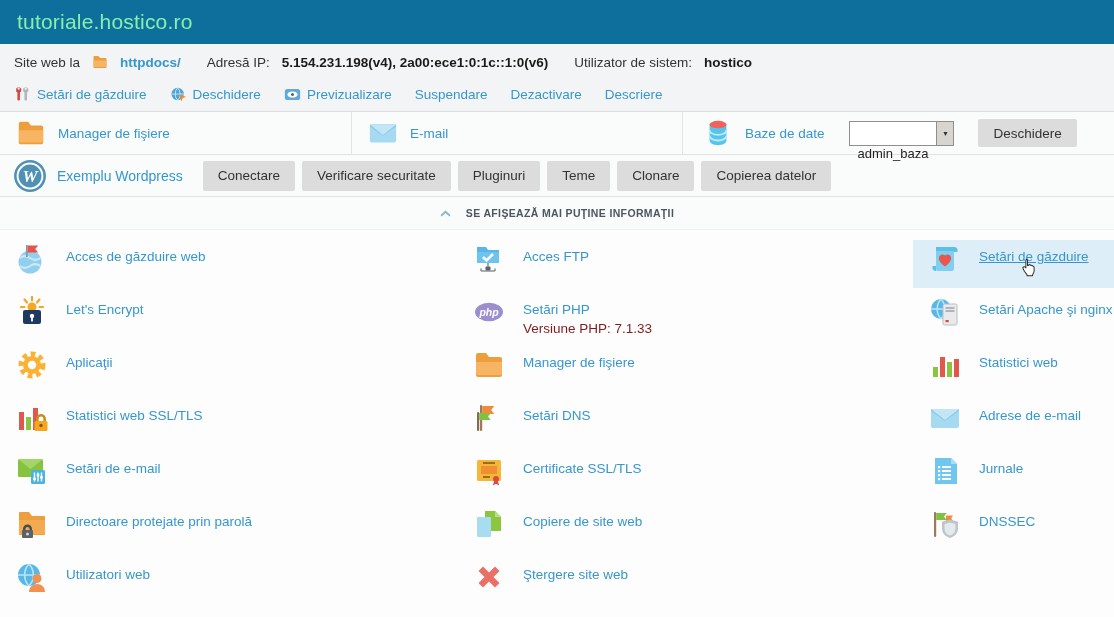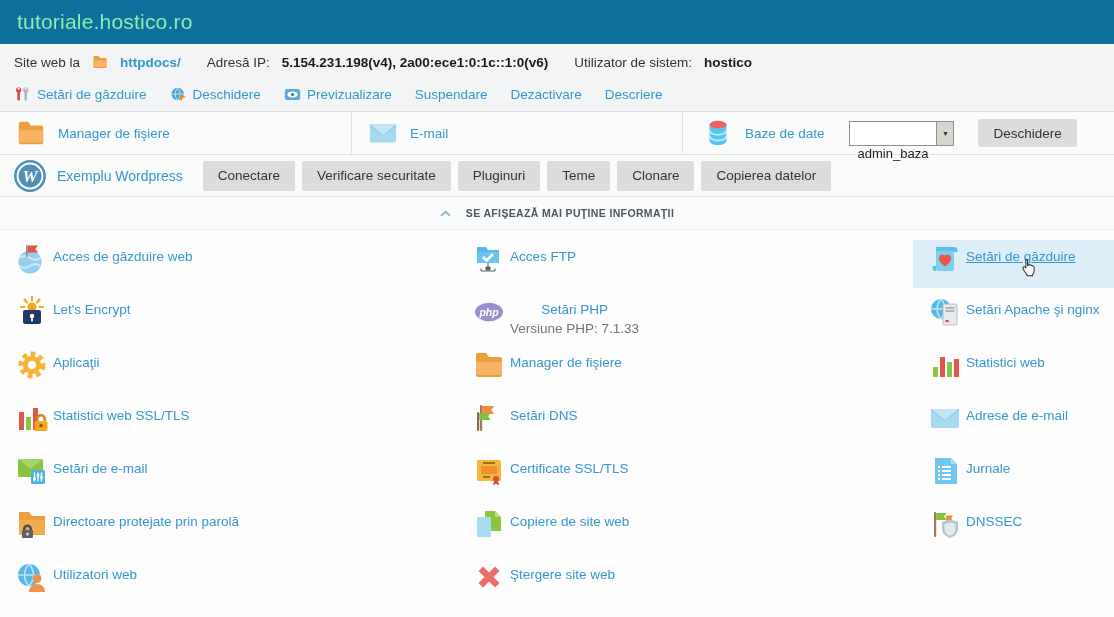--- a/index.html
+++ b/index.html
@@ -43,23 +43,23 @@
   
   .wp-row { height:42px; background:#fafbfb; display:flex; align-items:center; padding:0 13px; border-bottom:1px solid #e2e2e2; }
   .wp-name { font-size:14px; margin:0 20px 0 10px; }
   .wp-buttons { display:flex; gap:7px; }
 
   
   .showless-row { height:33px; background:#fafbfb; display:flex; align-items:center; justify-content:center; gap:15px; border-bottom:1px solid #efefef; font-size:10.5px; font-weight:bold; color:#4d5560; letter-spacing:.35px; cursor:pointer; }
 
   
   .grid { display:grid; grid-template-columns:457px 456px 201px; grid-template-rows:repeat(7,53px); grid-auto-flow:column; padding-top:10px; background:#fdfdfd; }
-  .grid-item { display:flex; align-items:flex-start; gap:5px; padding:3px 0 0 16px;text-align:center; }
+  .grid-item { display:flex; align-items:flex-start; gap:18px; padding:3px 0 0 16px; }
   .grid-item .txt { padding-top:6px; font-size:13.5px; }
-  .grid-item .sub { color:#737373; font-size:13.5px; margin-top:4px; }
+  .grid-item .sub { color:#7f1d1d; font-size:13.5px; margin-top:4px; }
   .grid-item.hovered { background:#ddeef8; height:48px; }
   .grid-item.hovered .link { text-decoration:underline; }
 
   .cursor { position:absolute; left:1018px; top:256px; pointer-events:none; z-index:10; }
 </style>
 </head>
 <body>
 
 <div class="page">
 

